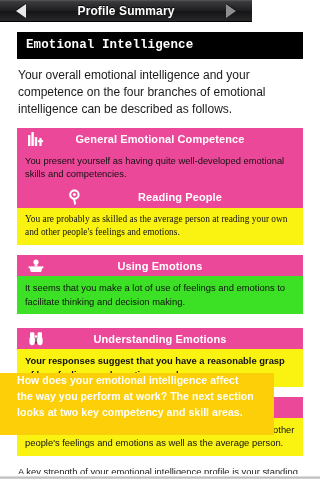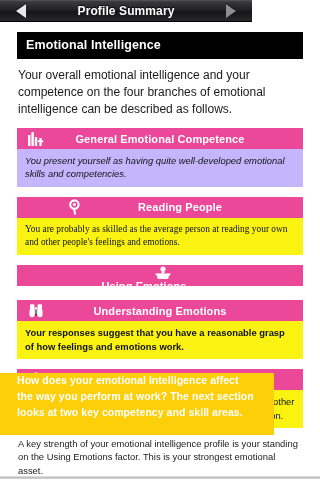--- a/index.html
+++ b/index.html
@@ -76,20 +76,21 @@
 
   
   .title-band {
     background: #000000;
     color: #ffffff;
     font-size: 12.5px;
     font-weight: bold;
     padding: 6px 9px 7px 9px;
     box-sizing: border-box;
     letter-spacing: 0.1px;
+    font-family: Liberation Mono, monospace;
   }
 
   .intro {
     font-size: 12px;
     line-height: 1.42;
     color: #1a1a1a;
     padding: 8px 2px 10px 1px;
   }
 
   
@@ -190,45 +191,46 @@
         <svg width="17" height="14" viewBox="0 0 17 14">
           <rect x="0" y="3" width="2.4" height="11" fill="#ffffff"></rect>
           <rect x="3.4" y="0" width="2.4" height="14" fill="#ffffff"></rect>
           <rect x="6.8" y="5" width="2.4" height="9" fill="#ffffff"></rect>
           <rect x="11.4" y="6" width="2.2" height="8" fill="#ffffff"></rect>
           <rect x="9.9" y="8.2" width="5.2" height="2" fill="#ffffff"></rect>
         </svg>
       </div>
       <div class="sec-title">General Emotional Competence</div>
     </div>
-    <div class="sec-body" style="background:#c4b5fd;font-style:italic;">You present yourself as having quite well-developed emotional skills and competencies.</div>
-
-    <div class="sec-head" style="margin-top:10px;padding-left:40px;">
+    <div class="sec-body" style="background:#ec4899;">You present yourself as having quite well-developed emotional skills and competencies.</div>
+
+    <div class="sec-head" style="padding-left:40px;">
       <div class="sec-icon">
         <svg width="16" height="16" viewBox="0 0 16 16">
           <circle cx="6.4" cy="5.6" r="4.2" fill="none" stroke="#ffffff" stroke-width="2.1"></circle>
           <circle cx="6.4" cy="5.6" r="1.5" fill="#ffffff"></circle>
           <rect x="5.5" y="9.3" width="2" height="6.2" fill="#ffffff" transform="rotate(-12 6.5 12)"></rect>
         </svg>
       </div>
       <div class="sec-title">Reading People</div>
     </div>
     <div class="sec-body" style="background:#FAF312;font-family:Liberation Serif, serif;">You are probably as skilled as the average person at reading your own and other people's feelings and emotions.</div>
 
-    <div class="sec-head" style="margin-top:10px;flex-direction:column;">
+    <div class="sec-head" style="margin-top:10px;">
       <div class="sec-icon">
         <svg width="16" height="15" viewBox="0 0 16 15">
           <circle cx="8" cy="4" r="2.6" fill="#ffffff"></circle>
           <rect x="6.6" y="6.3" width="2.8" height="2" fill="#ffffff"></rect>
           <path d="M1.6 9.6 L14.4 9.6 L13.2 14 L2.8 14 Z" fill="#ffffff"></path>
           <rect x="0.6" y="8.4" width="14.8" height="1.8" fill="#ffffff"></rect>
         </svg>
       </div>
       <div class="sec-title">Using Emotions</div>
     </div>
+    <div class="sec-body" style="background:#3CE024;">It seems that you make a lot of use of feelings and emotions to facilitate thinking and decision making.</div>
 
     <div class="sec-head" style="margin-top:14px;">
       <div class="sec-icon">
         <svg width="14" height="15" viewBox="0 0 14 15">
           <rect x="1" y="1.2" width="4.4" height="5" rx="1" fill="#ffffff"></rect>
           <rect x="8.6" y="1.2" width="4.4" height="5" rx="1" fill="#ffffff"></rect>
           <rect x="0.4" y="5.6" width="5.4" height="8.6" rx="2.4" fill="#ffffff"></rect>
           <rect x="8.2" y="5.6" width="5.4" height="8.6" rx="2.4" fill="#ffffff"></rect>
           <rect x="5.6" y="4.4" width="2.8" height="6.6" fill="#ffffff"></rect>
           <rect x="6.5" y="6.5" width="1" height="6" fill="#000000"></rect>

